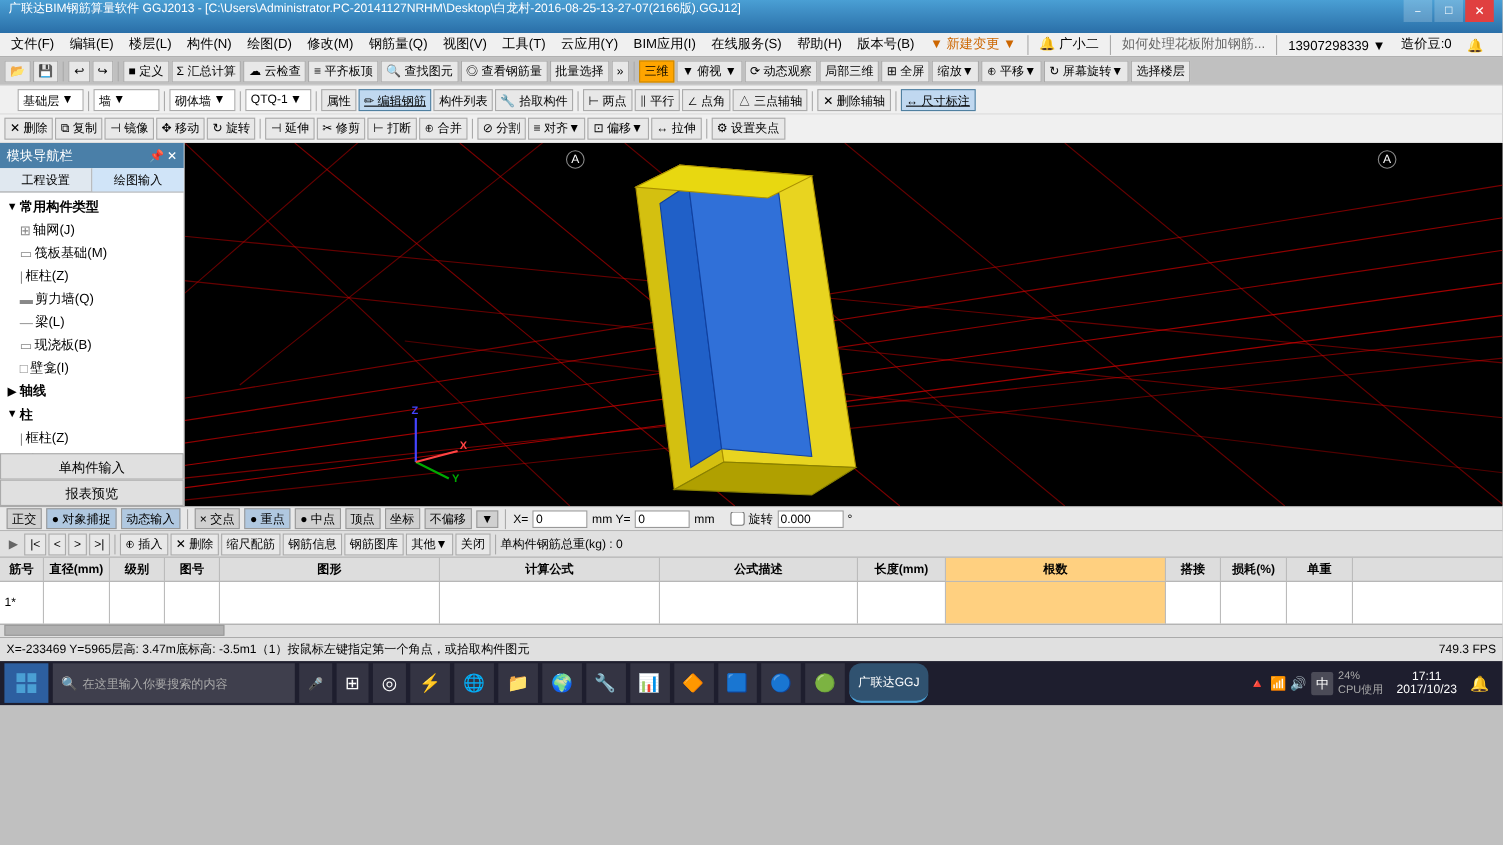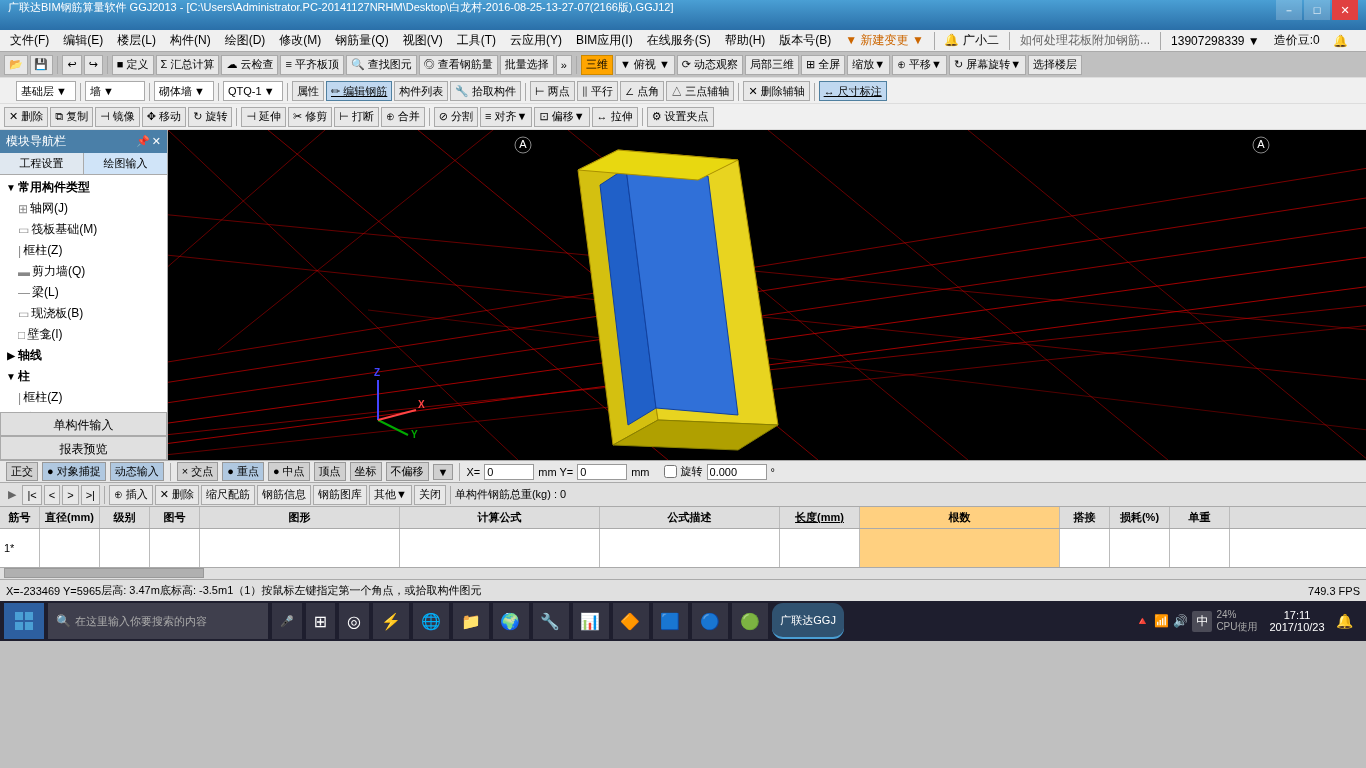--- a/index.html
+++ b/index.html
@@ -439,21 +439,21 @@
 
   <div style="overflow-x: auto;">
     <div id="rebar-table-header" style="min-width:1100px;">
       <div class="rebar-col-header" style="width:40px;">筋号</div>
       <div class="rebar-col-header" style="width:60px;">直径(mm)</div>
       <div class="rebar-col-header" style="width:50px;">级别</div>
       <div class="rebar-col-header" style="width:50px;">图号</div>
       <div class="rebar-col-header" style="width:200px;">图形</div>
       <div class="rebar-col-header" style="width:200px;">计算公式</div>
       <div class="rebar-col-header" style="width:180px;">公式描述</div>
-      <div class="rebar-col-header" style="width:80px;text-decoration:underline;">长度(mm)</div>
+      <div class="rebar-col-header" style="width:80px;">长度(mm)</div>
       <div class="rebar-col-header" style="width:200px; background:#ffd080;">根数</div>
       <div class="rebar-col-header" style="width:50px;">搭接</div>
       <div class="rebar-col-header" style="width:60px;">损耗(%)</div>
       <div class="rebar-col-header" style="width:60px;">单重</div>
     </div>
     <div id="rebar-table-body" style="display:flex; min-width:1100px; height:38px; background:white;">
       <div class="rebar-cell" style="width:40px;">1*</div>
       <div class="rebar-cell" style="width:60px;"></div>
       <div class="rebar-cell" style="width:50px;"></div>
       <div class="rebar-cell" style="width:50px;"></div>

